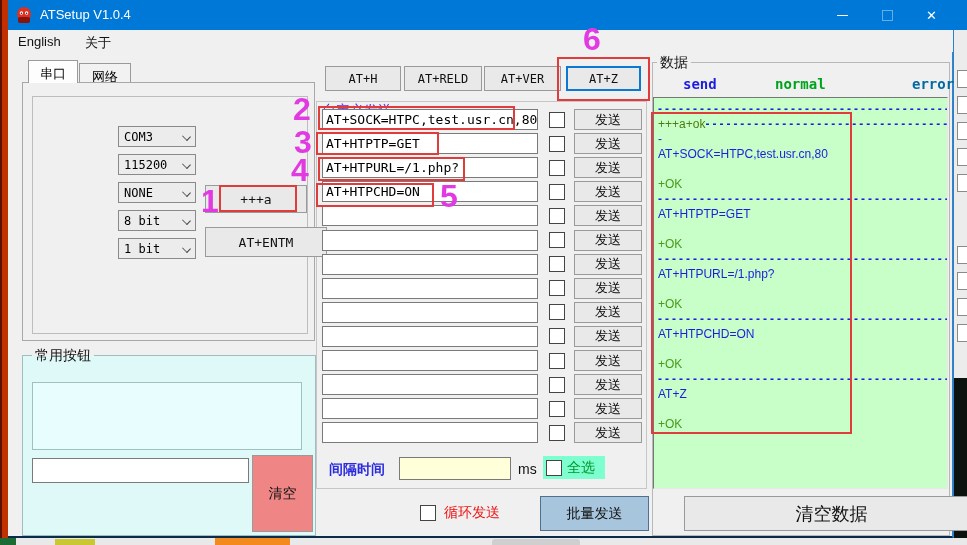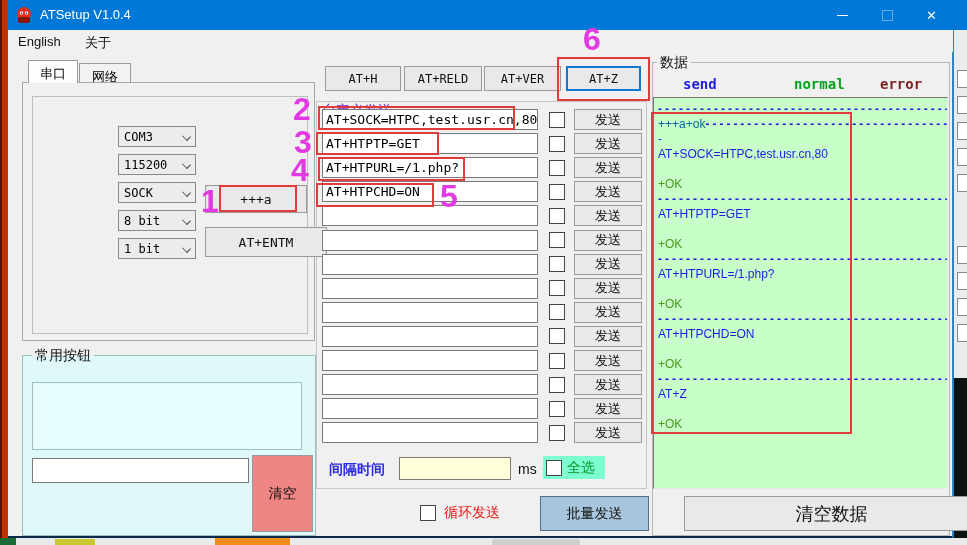--- a/index.html
+++ b/index.html
@@ -77,21 +77,21 @@
   .selall-wrap .checkbox{margin-left:3px;}
   .selall-label{margin-left:5px;font-size:14px;color:#00962a;}
   .loop-cb{left:420px;top:505px;}
   .loop-label{left:444px;top:504px;font-size:14px;color:#ee1111;}
   .btn-batch{left:540px;top:496px;width:109px;height:35px;background:#a7c6dd;border:1px solid #50708e;font-size:14px;}
 
   
   .data-group{left:652px;top:62px;width:298px;height:474px;border:1px solid #b8b8b8;box-sizing:border-box;}
   .data-caption{left:657px;top:54px;font-size:14px;color:#111;background:#f0f0f0;padding:0 3px;z-index:2;}
   .legend{top:76px;font-size:14px;font-weight:bold;font-family:"DejaVu Sans Mono","Liberation Mono",monospace;z-index:2;}
-  .lg-0{left:683px;} .lg-1{left:794px;} .lg-2{left:880px;}
+  .lg-0{left:683px;} .lg-1{left:775px;} .lg-2{left:880px;}
   .data-area{left:653px;top:97px;width:295px;height:392px;background:#c8fec8;border:1px solid #777;
              border-right-color:#e8e8e8;border-bottom-color:#e8e8e8;box-sizing:border-box;
              padding:4px 0 0 4px;overflow:hidden;z-index:1;}
   .data-line{height:15px;line-height:15px;font-size:12px;white-space:nowrap;overflow:hidden;display:flex;}
   .data-line.sep,.sep-after{letter-spacing:3px;font-weight:bold;}
   .sep-after{overflow:hidden;white-space:nowrap;flex:1;}
   .btn-cleardata{left:653px;top:496px;width:295px;height:35px;font-size:18px;margin-left:31px;}
 
   
   .abox{border:2px solid #e13c3c;box-sizing:border-box;z-index:5;pointer-events:none;}
@@ -167,21 +167,21 @@
 
   <div class="abs combo mono" style="top:126px">
       <span>COM3</span>
       <span class="chev"></span>
     </div>
   <div class="abs combo mono" style="top:154px">
       <span>115200</span>
       <span class="chev"></span>
     </div>
   <div class="abs combo mono" style="top:182px">
-      <span>SOCK</span>
+      <span>NONE</span>
       <span class="chev"></span>
     </div>
   <div class="abs combo mono" style="top:210px">
       <span>8 bit</span>
       <span class="chev"></span>
     </div>
   <div class="abs combo mono" style="top:238px">
       <span>1 bit</span>
       <span class="chev"></span>
     </div>
@@ -282,25 +282,25 @@
     <div class="selall-label">全选</div>
   </div>
   <div class="abs checkbox loop-cb"></div>
   <div class="abs loop-label">循环发送</div>
   <div class="abs btn btn-batch">批量发送</div>
 
   <div class="abs data-group"></div>
   <div class="abs data-caption">数据</div>
   <div class="abs legend lg-0" style="color: rgb(29, 29, 224);">send</div>
   <div class="abs legend lg-1" style="color: rgb(0, 163, 28);">normal</div>
-  <div class="abs legend lg-2" style="color: #7f1d1d;">error</div>
+  <div class="abs legend lg-2" style="color: #0369a1; margin-left: 32px;">error</div>
   <div class="abs data-area">
       <div class="data-line sep" style="color: rgb(29, 29, 224);">--------------------------------------------------------</div>
       <div class="data-line">
-        <span style="color: #0369a1;">+++a+ok</span>
+        <span style="color: #4d7c0f;">+++a+ok</span>
         <span class="sep-after" style="color: rgb(29, 29, 224);">--------------------------------------------------------</span>
       </div>
       <div class="data-line">
         <span style="color: rgb(29, 29, 224);">-</span>
       </div>
       <div class="data-line">
         <span style="color: rgb(29, 29, 224);">AT+SOCK=HTPC,test.usr.cn,80</span>
       </div>
       <div class="data-line">
         <span style="color: rgb(29, 29, 224);"></span>

